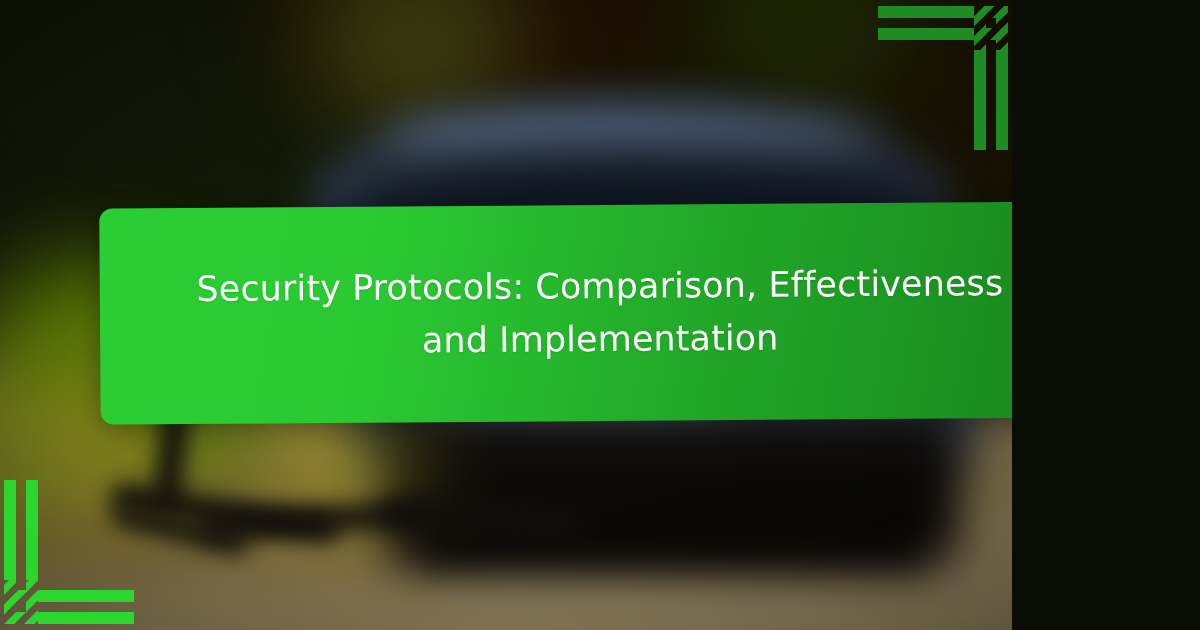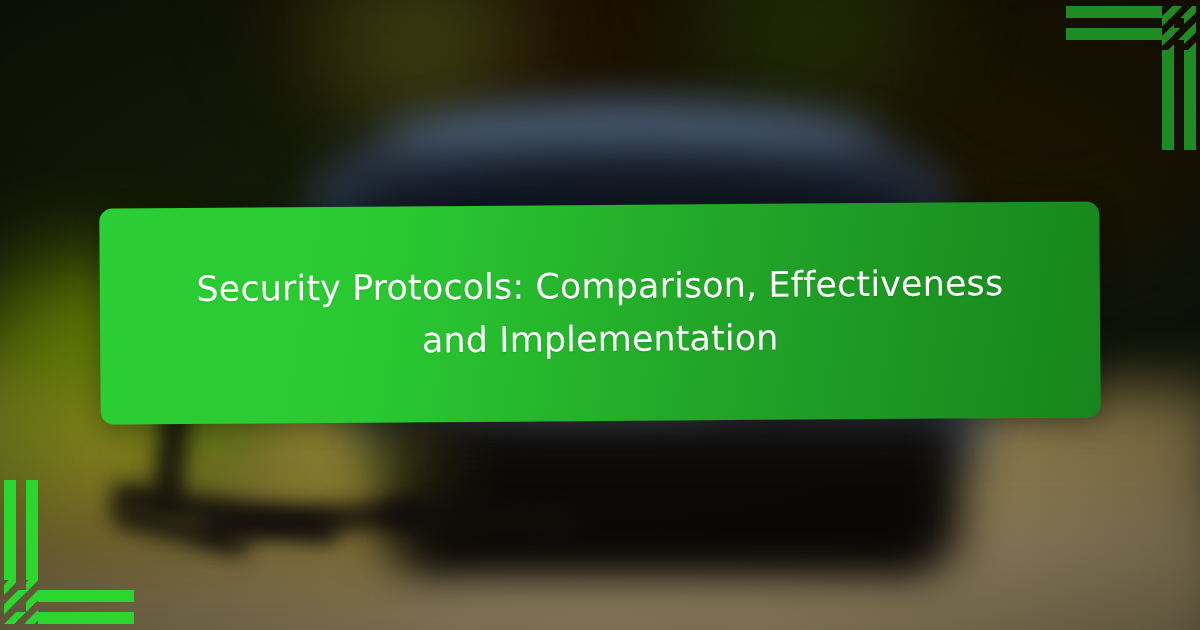--- a/index.html
+++ b/index.html
@@ -4,21 +4,21 @@
 <style>
   * { margin:0; padding:0; box-sizing:border-box; }
   html, body {
     width:1200px; height:630px;
     font-family:"DejaVu Sans", sans-serif;
     overflow:hidden; background:#0a0d05;
   }
 
   .card {
     position:relative;
-    width:1200px; height:630px;
+    width:1012px; height:630px;
     overflow:hidden;
   }
 
   
   .photo {
     position:absolute; inset:-40px;
     background-color:#11170a;
     overflow:hidden;
   }
   .blob { position:absolute; border-radius:50%; filter:blur(46px); }

